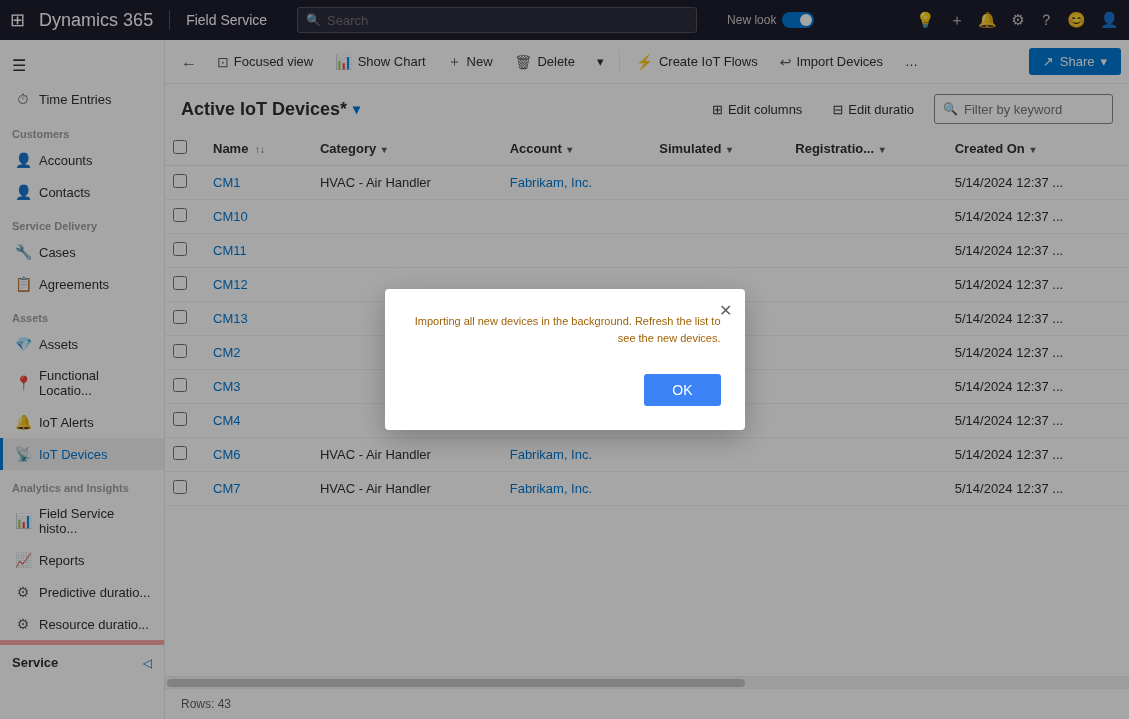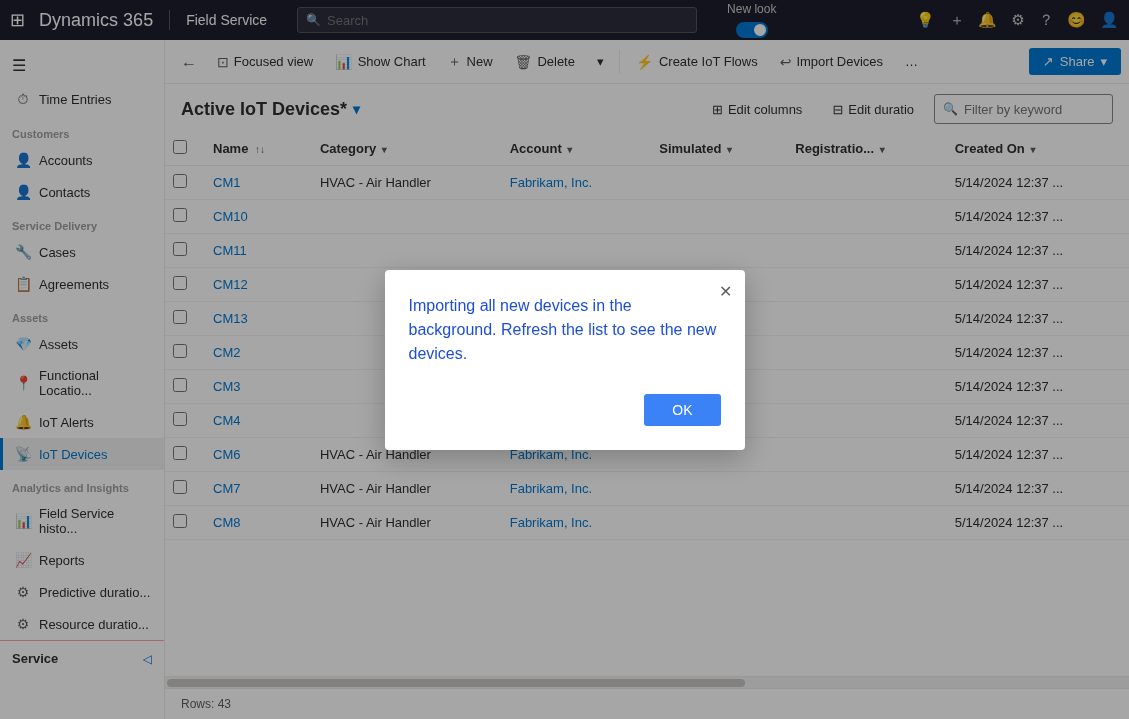--- a/index.html
+++ b/index.html
@@ -18,21 +18,21 @@
       flex: 1; max-width: 400px; margin: 0 20px;
       background: #2d2d3e; border: 1px solid #555; border-radius: 3px;
       display: flex; align-items: center; padding: 0 8px; height: 26px;
     }
     .top-nav .search-bar input {
       background: transparent; border: none; outline: none; color: #ccc; font-size: 13px; width: 100%;
     }
     .top-nav .search-icon { color: #aaa; margin-right: 6px; font-size: 12px; }
     .top-nav .right-icons { margin-left: auto; display: flex; align-items: center; gap: 14px; }
     .top-nav .right-icons span { color: #ccc; font-size: 15px; cursor: pointer; }
-    .new-look-toggle { display: flex; align-items: center; gap: 6px; font-size: 12px; color: #ccc; flex-direction: column; }
+    .new-look-toggle { display: flex; align-items: center; gap: 6px; font-size: 12px; color: #ccc; }
     .toggle-switch { width: 32px; height: 16px; background: #0078d4; border-radius: 8px; position: relative; cursor: pointer; }
     .toggle-knob { width: 12px; height: 12px; background: #fff; border-radius: 50%; position: absolute; top: 2px; right: 2px; }
 
     
     .layout { display: flex; margin-top: 40px; height: calc(100vh - 40px); }
 
     
     .sidebar {
       width: 165px; background: #fff; border-right: 1px solid #edebe9;
       overflow-y: auto; flex-shrink: 0; padding-top: 8px;
@@ -117,21 +117,21 @@
     }
     .modal {
       background: #fff; border-radius: 4px; width: 360px;
       box-shadow: 0 8px 30px rgba(0,0,0,0.25); padding: 24px;
       position: relative;
     }
     .modal-close {
       position: absolute; top: 12px; right: 12px;
       background: transparent; border: none; font-size: 16px; cursor: pointer; color: #605e5c;
     }
-    .modal-body { font-size: 16px; color: #1d4ed8; line-height: 1.5; margin-bottom: 28px; }
+    .modal-body { font-size: 11px; color: #a16207; line-height: 1.5; margin-bottom: 28px; text-align: right; }
     .modal-footer { display: flex; justify-content: flex-end; }
     .modal-ok-btn {
       background: #3b82f6; color: #fff; border: none; border-radius: 3px;
       padding: 8px 28px; font-size: 14px; cursor: pointer; font-weight: 500;
     }
 
     input[type="checkbox"] { width: 14px; height: 14px; cursor: pointer; }
   </style>
 </head>
 <body>
@@ -220,21 +220,21 @@
     </div>
     <div class="sidebar-item">
       <span class="icon">⚙</span>
       <span>Predictive duratio...</span>
     </div>
     <div class="sidebar-item">
       <span class="icon">⚙</span>
       <span>Resource duratio...</span>
     </div>
 
-    <div style="margin-top:auto; border-top:1px solid #fca5a5; padding: 10px 12px; display:flex; align-items:center; justify-content:space-between; background:#fff; position:sticky; bottom:0;">
+    <div style="margin-top:auto; border-top:5px solid #fca5a5; padding: 10px 12px; display:flex; align-items:center; justify-content:space-between; background:#fff; position:sticky; bottom:0;">
       <span style="font-size:13px; font-weight:600; color:#323130;">Service</span>
       <span style="color:#0078d4; font-size:12px;">◁</span>
     </div>
   </div>
 
   <div class="main">
 
     <div class="toolbar">
       <button class="back-btn">←</button>
 
@@ -437,31 +437,20 @@
     <td class="check-col">
       <input type="checkbox" style="">
     </td>
     <td><a>CM7</a></td>
     <td>HVAC - Air Handler</td>
     <td><a>Fabrikam, Inc.</a></td>
     <td></td>
     <td></td>
     <td>5/14/2024 12:37 ...</td>
   </tr>
-            <tr>
-    <td class="check-col">
-      <input type="checkbox" style="">
-    </td>
-    <td><a>CM8</a></td>
-    <td>HVAC - Air Handler</td>
-    <td><a>Fabrikam, Inc.</a></td>
-    <td></td>
-    <td></td>
-    <td>5/14/2024 12:37 ...</td>
-  </tr>
           </tbody>
       </table>
     </div>
 
     <div class="scroll-bar-area">
       <div class="scroll-thumb"></div>
     </div>
 
     <div class="table-footer">
       <span>Rows: 43</span>

